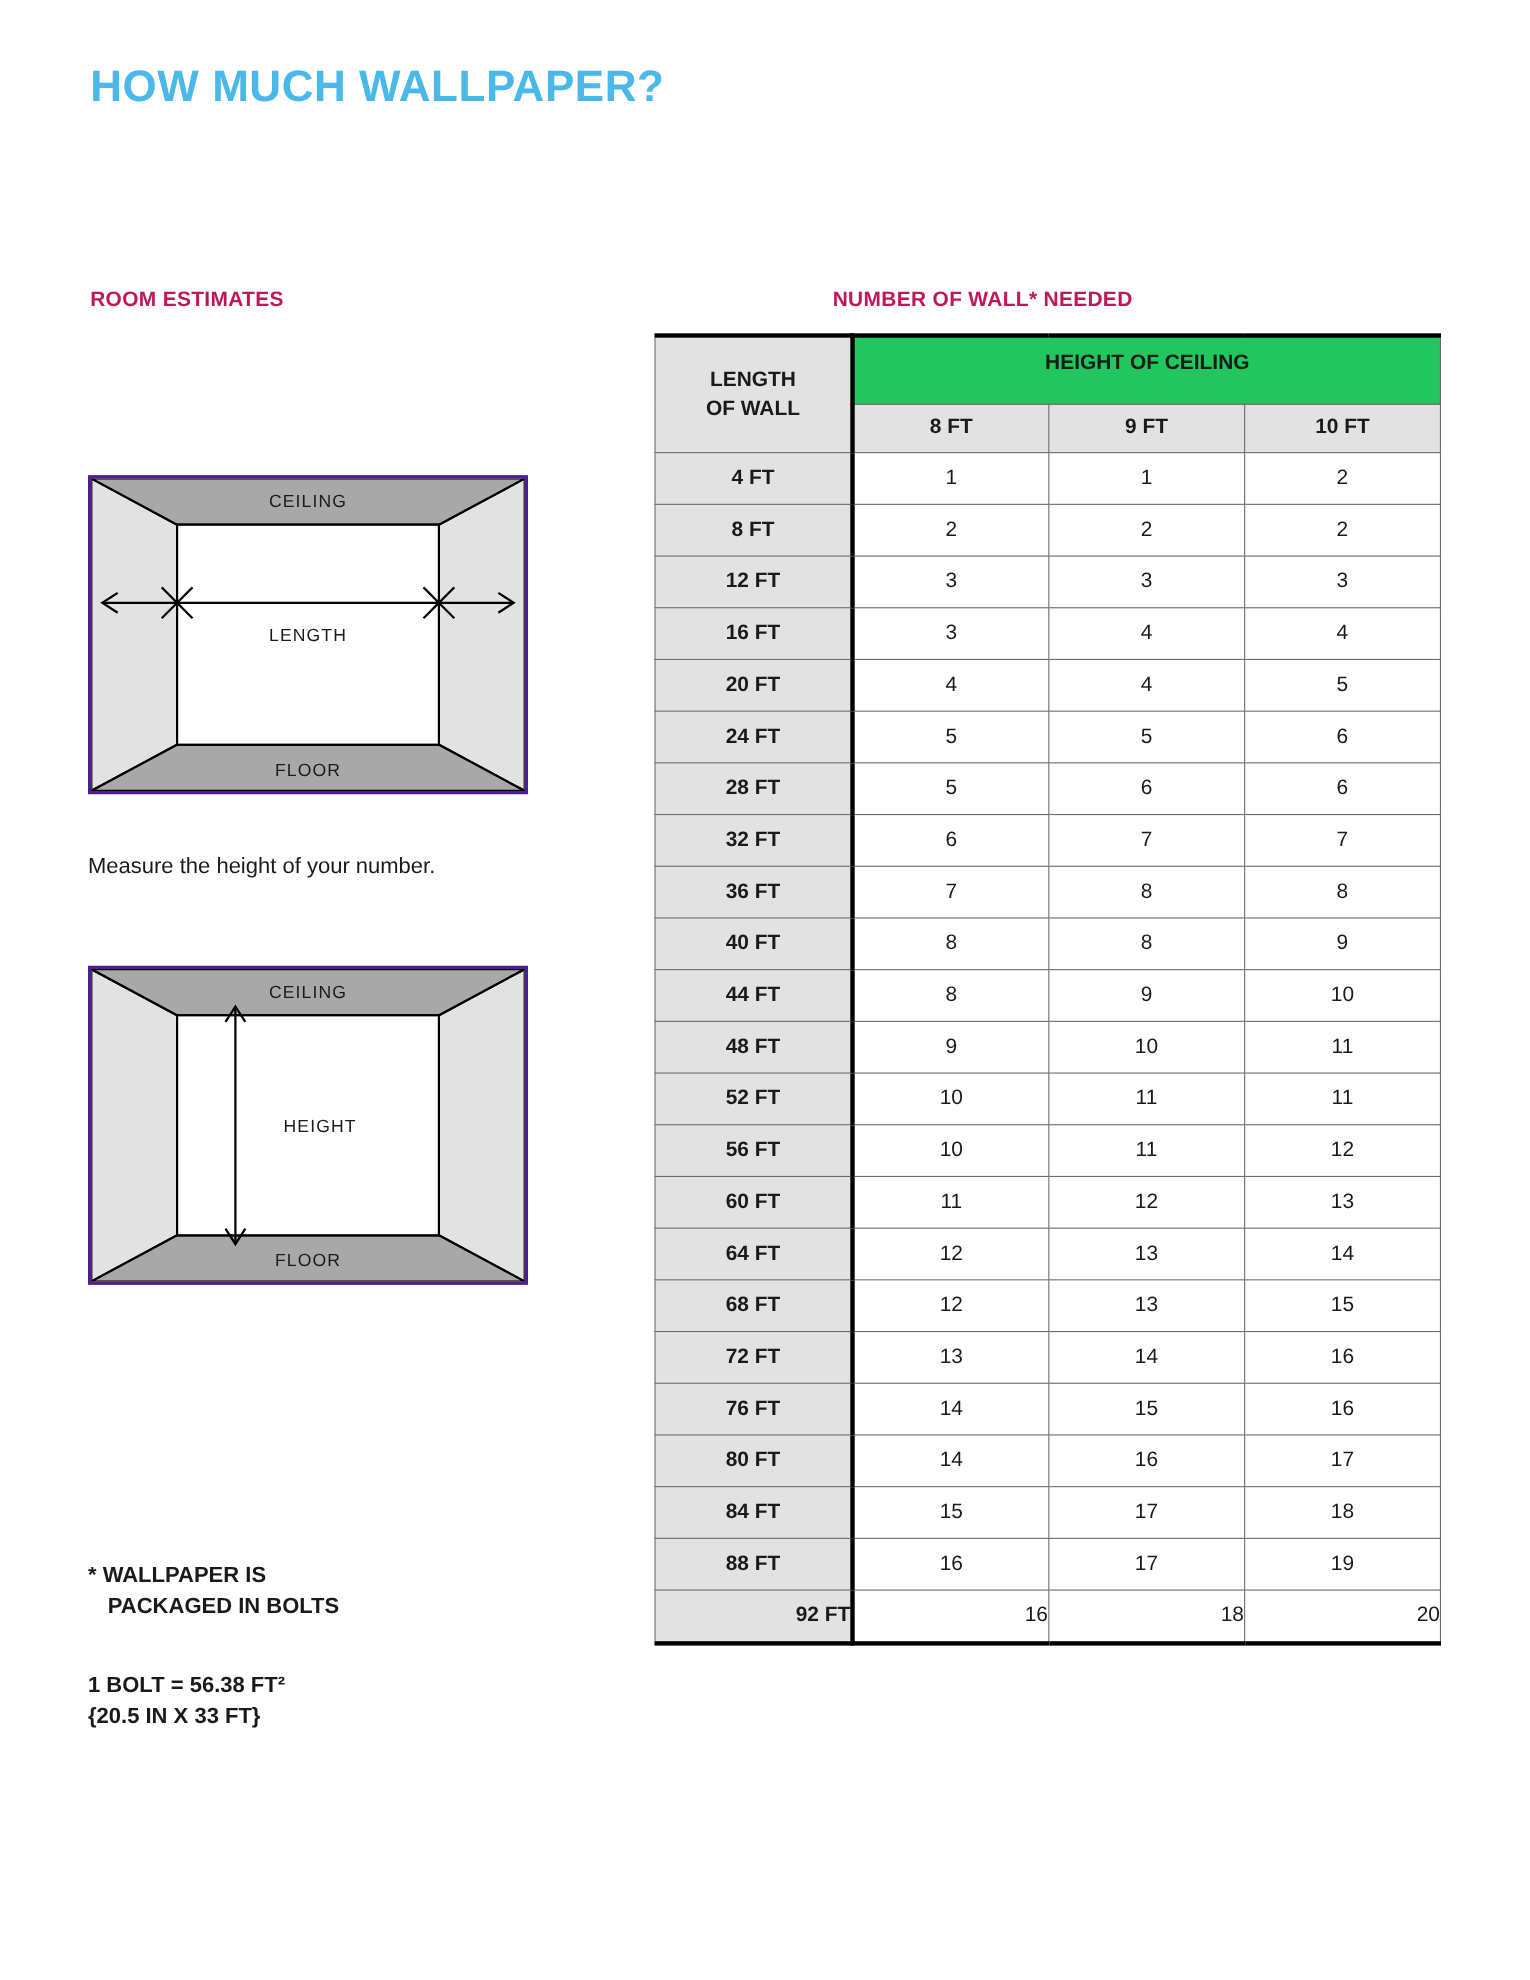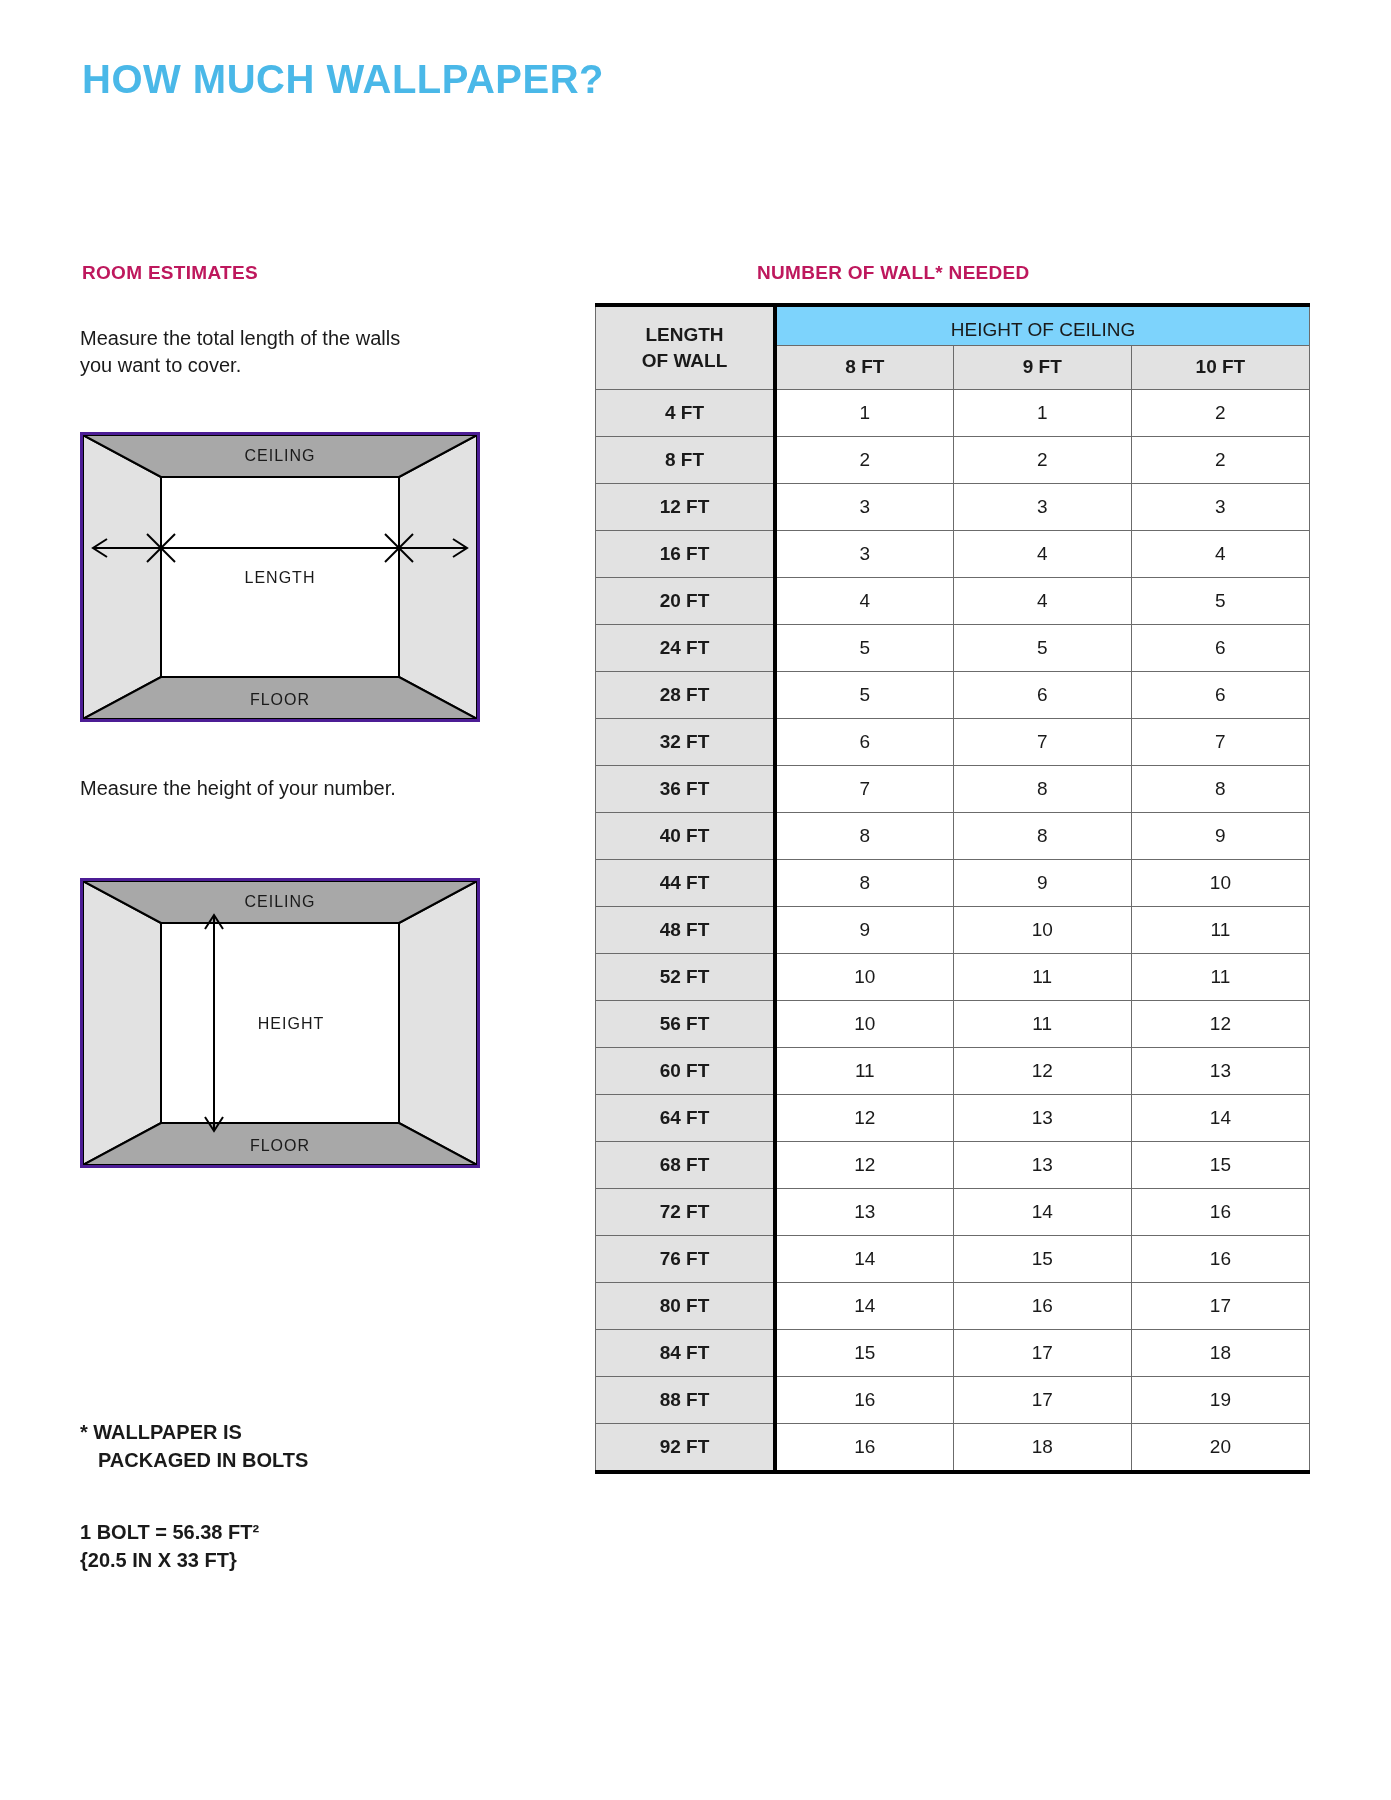--- a/index.html
+++ b/index.html
@@ -118,24 +118,24 @@
   .corner {
     background: #e2e2e2;
     font-weight: bold;
     font-size: 21px;
     line-height: 26px;
     width: 175px;
     border-right: 4px solid #000 !important;
     border-top: 4px solid #000 !important;
   }
   .span-head {
-    background: #7dd3fc;
-    font-weight: normal;
+    background: #22c55e;
+    font-weight: bold;
     font-size: 21px;
-    padding: 12px 0 4px;
+    padding: 12px 0 26px;
     border-top: 4px solid #000 !important;
   }
   .sub-head {
     background: #e2e2e2;
     font-weight: bold;
     font-size: 19px;
     padding: 10px 0 11px;
     width: 180px;
   }
   .row-label {
@@ -143,34 +143,33 @@
     font-weight: bold;
     font-size: 20px;
     padding: 12px 0;
     border-right: 4px solid #000 !important;
   }
   td.val {
     padding: 12px 0;
     background: #ffffff;
     font-size: 20px;
   }
-  tr.last-row td { border-bottom: 4px solid #000 !important; }
+  tr.last-row td { border-bottom: 4px solid #000 !important; text-align: right; }
   tr.last-row .row-label { border-bottom: 4px solid #000 !important; }
 </style>
 </head>
 <body>
 
 <div class="page">
 
   <div class="title">HOW MUCH WALLPAPER?</div>
 
   <div class="section-head" id="room-estimates-head">ROOM ESTIMATES</div>
   <div class="section-head" id="bolts-head">NUMBER OF WALL* NEEDED</div>
 
-  <div class="body-text" id="instr-1">Measure the total length of the walls you want to cover.</div>
   <div class="body-text" id="instr-2">Measure the height of your number.</div>
 
   <div class="note-block" id="note-1">
     <span>* WALLPAPER IS</span><br>
     <span class="indent">PACKAGED IN BOLTS</span>
   </div>
   <div class="note-block" id="note-2">
     <span>1 BOLT = 56.38 FT²</span><br>
     <span>{20.5 IN X 33 FT}</span>
   </div>

